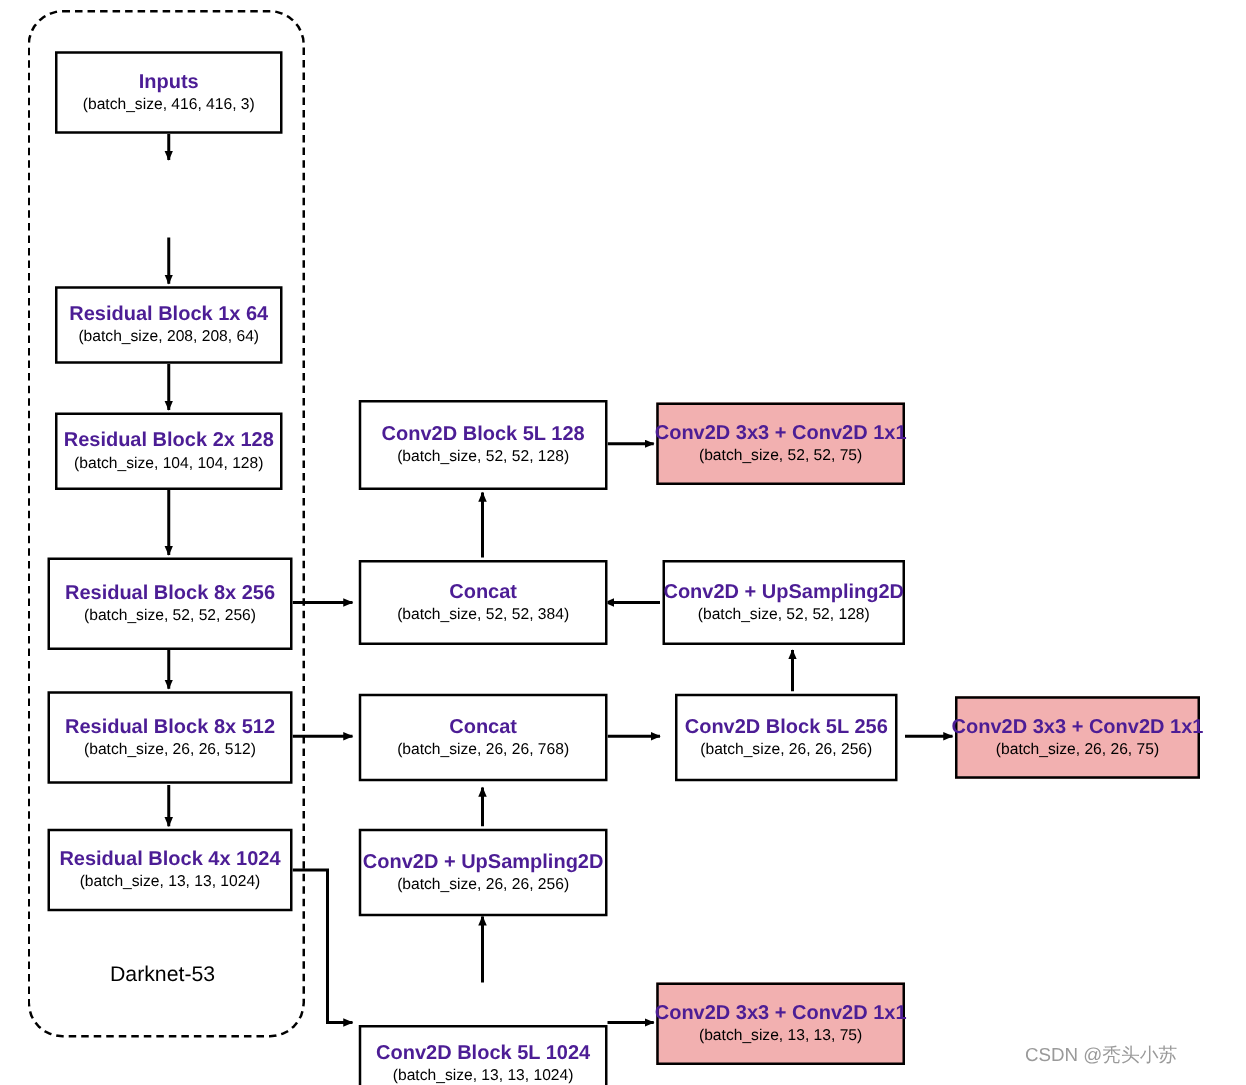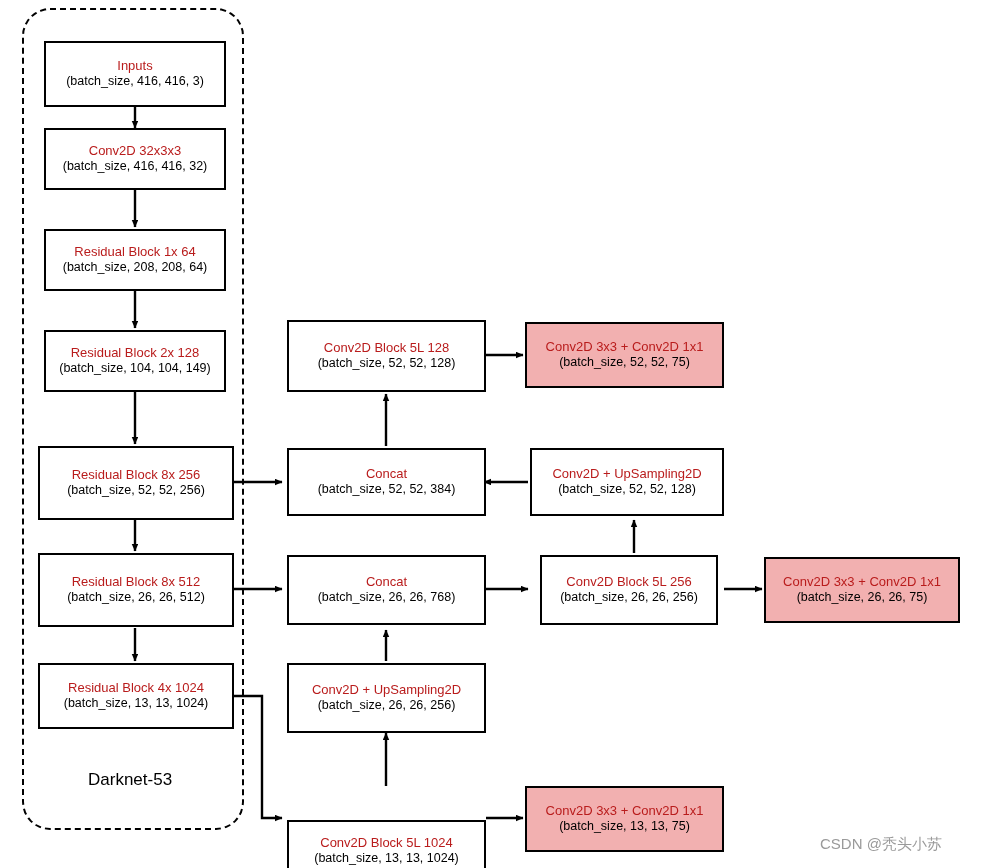--- a/index.html
+++ b/index.html
@@ -23,23 +23,23 @@
     border: 2px solid #000000;
     background: #ffffff;
     display: flex;
     flex-direction: column;
     align-items: center;
     justify-content: center;
     text-align: center;
     line-height: 1.25;
   }
   .node .title {
-    font-weight: normal;
-    font-size: 13px;
-    color: #b91c1c;
+    font-weight: bold;
+    font-size: 16px;
+    color: #4c1d95;
     white-space: nowrap;
   }
   .node .shape {
     font-weight: normal;
     font-size: 12.5px;
     color: #000000;
     white-space: nowrap;
   }
   .node.pink {
     background: #f2b0b0;
@@ -121,33 +121,29 @@
 
       <path d="M234,696 L262,696 L262,818 L282,818"></path>
     </g>
   </svg>
 
   <div class="node" style="left:44px; top:41px; width:182px; height:66px;">
     <div class="title">Inputs</div>
     <div class="shape">(batch_size, 416, 416, 3)</div>
   </div>
 
-  <div class="node" style="left:44px; top:128px; width:182px; height:62px;">
-    <div class="title">Conv2D 32x3x3</div>
-    <div class="shape">(batch_size, 416, 416, 32)</div>
-  </div>
 
   <div class="node" style="left:44px; top:229px; width:182px; height:62px;">
     <div class="title">Residual Block 1x  64</div>
     <div class="shape">(batch_size, 208, 208, 64)</div>
   </div>
 
   <div class="node" style="left:44px; top:330px; width:182px; height:62px;">
     <div class="title">Residual Block 2x  128</div>
-    <div class="shape">(batch_size, 104, 104, 149)</div>
+    <div class="shape">(batch_size, 104, 104, 128)</div>
   </div>
 
   <div class="node" style="left:38px; top:446px; width:196px; height:74px;">
     <div class="title">Residual Block 8x  256</div>
     <div class="shape">(batch_size, 52, 52, 256)</div>
   </div>
 
   <div class="node" style="left:38px; top:553px; width:196px; height:74px;">
     <div class="title">Residual Block 8x  512</div>
     <div class="shape">(batch_size, 26, 26, 512)</div>

